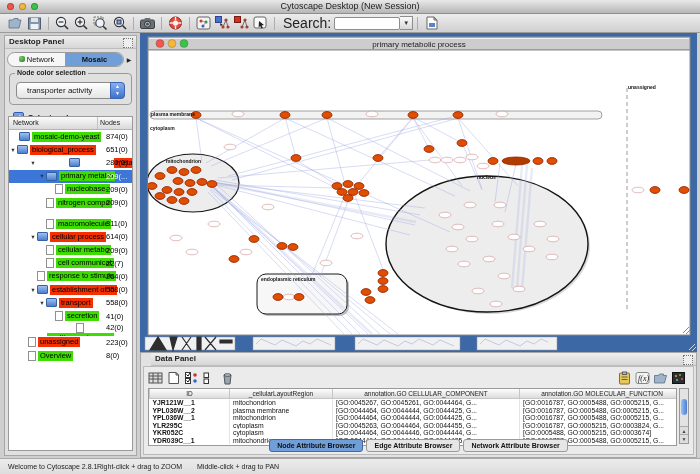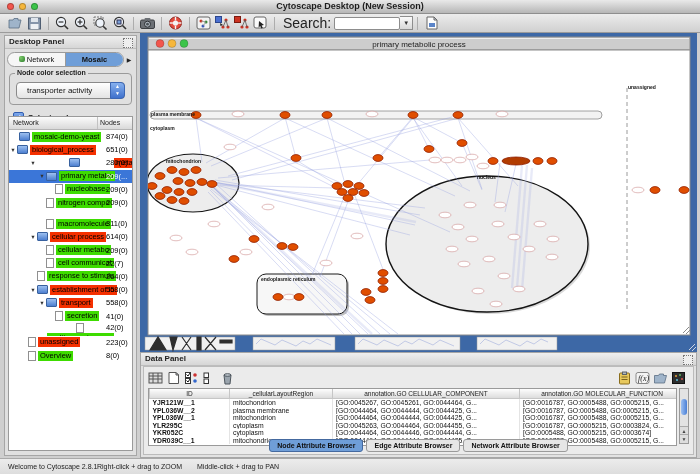--- a/index.html
+++ b/index.html
@@ -2,21 +2,21 @@
 <html><head>
 <meta charset="utf-8">
 <style>
   html,body{margin:0;padding:0;background:#888;}
   #app{position:relative;width:700px;height:474px;background:#cfcfcf;overflow:hidden;
        font-family:"Liberation Sans",sans-serif;-webkit-font-smoothing:antialiased;}
   
   #titlebar{position:absolute;left:0;top:0;width:700px;height:13px;
     background:linear-gradient(#e9e9e9,#b6b6b6);border-bottom:1px solid #8e8e8e;}
   .light{position:absolute;top:3px;width:7px;height:7px;border-radius:50%;box-sizing:border-box;border:1px solid rgba(0,0,0,.25);}
-  #titlebar .t{position:absolute;left:0;right:0;top:0;text-align:center;font-size:9px;font-weight:bold;color:#1d1d1d;line-height:13px;}
+  #titlebar .t{position:absolute;left:0;right:0;top:0;text-align:center;font-size:9px;font-weight:normal;color:#1d1d1d;line-height:13px;}
   
   #toolbar{position:absolute;left:0;top:14px;width:700px;height:19px;
     background:linear-gradient(#ececec,#d0d0d0);border-bottom:1px solid #9b9b9b;
     display:flex;align-items:center;padding-left:6px;box-sizing:border-box;}
   .tbi{width:17px;height:16px;margin:0 1px;flex:0 0 auto;}
   .sep{width:1px;height:13px;background:#adadad;margin:0 4px;flex:0 0 auto;}
   #search-lbl{font-size:14px;color:#222;margin:0 3px 0 4px;}
   #search-input{width:60px;height:11px;font-size:8px;border:1px solid #8d8d8d;border-radius:2px;background:#fff;padding:0 2px;}
   #search-combo{width:12px;height:12px;border:1px solid #8d8d8d;border-left:none;background:linear-gradient(#fafafa,#d8d8d8);
     font-size:6px;line-height:12px;text-align:center;color:#333;}
@@ -52,21 +52,21 @@
   .tri{width:8px;font-size:5.5px;color:#333;text-align:center;flex:0 0 auto;}
   .ic{flex:0 0 auto;margin-right:2px;}
   .ic.folder{width:9px;height:7px;background:linear-gradient(#9dc0f0,#4d7fd0);border:1px solid #38619f;border-radius:1px;}
   .ic.leaf{width:6px;height:8px;background:#fff;border:1px solid #909090;}
   .chip{padding:0 2px;line-height:10px;color:#000;flex:0 0 auto;max-width:72px;overflow:hidden;}
   .chip.green{background:#3edc00;}
   .chip.red{background:#f53000;}
   .cnt{position:absolute;left:97px;font-size:7.5px;color:#000;}
   .trow.sel .cnt{color:#fff;}
   
-  #dpanel{position:absolute;left:140px;top:352px;width:557px;height:106px;background:#e2e2e2;border:1px solid #a6a6a6;box-sizing:border-box;}
+  #dpanel{position:absolute;left:140px;top:352px;width:557px;height:106px;background:#e2e2e2;border:1px solid #a6a6a6;box-sizing:border-box;padding-left:10px;}
   #dp-body{position:absolute;left:2px;right:2px;top:13px;bottom:2px;background:#ebebeb;border:1px solid #bbb;}
   #dp-toolbar{position:absolute;left:4px;right:4px;top:2px;height:17px;display:flex;align-items:center;}
   #dp-toolbar .spacer{flex:1;}
   .dpi{width:15px;height:14px;margin-right:3px;}
   #dp-tablewrap{position:absolute;left:4px;right:16px;top:21px;height:56px;background:#fff;border:1px solid #9a9a9a;overflow:hidden;}
   #attr-table{border-collapse:collapse;width:100%;table-layout:fixed;}
   #attr-table th{height:9px;font-size:6.5px;font-weight:normal;color:#222;
      background:linear-gradient(#fdfdfd,#dcdcdc);border:1px solid #c6c6c6;border-top:none;padding:0;overflow:hidden;white-space:nowrap;}
   #attr-table td{height:7.5px;font-size:6.8px;color:#111;padding:0 3px;border-right:1px solid #e4e4e4;
      overflow:hidden;white-space:nowrap;}

